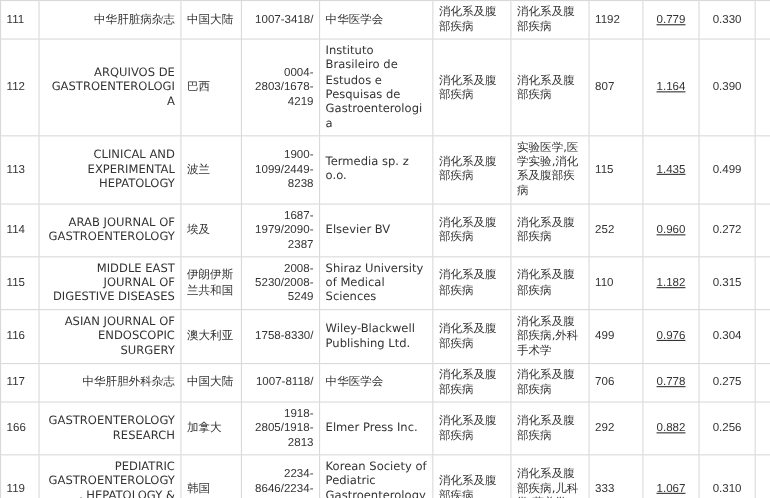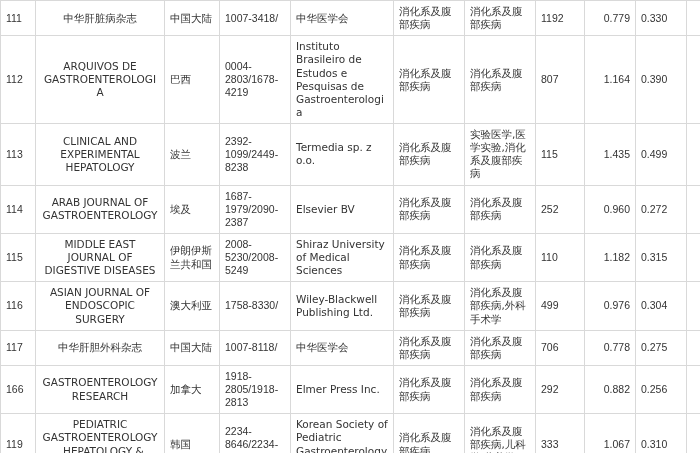--- a/index.html
+++ b/index.html
@@ -29,46 +29,46 @@
     color: #333333;
     word-wrap: break-word;
     overflow-wrap: break-word;
   }
   td.c-rank {
     width: 24px;
     color: #333333;
   }
   td.c-title {
     width: 118px;
-    text-align: center;
+    text-align: right;
   }
   td.c-region {
     width: 44px;
     text-align: left;
   }
   td.c-issn {
     width: 60px;
-    text-align: left;
+    text-align: right;
   }
   td.c-pub {
     width: 92px;
     text-align: left;
     margin-top: 48px;
   }
   td.c-cat1 {
     width: 60px;
     text-align: left;
   }
   td.c-cat2 {
     width: 60px;
     text-align: left;
   }
   td.c-n1 { width: 38px; }
-  td.c-n2 { width: 40px; text-align: right; }
-  td.c-n3 { width: 40px; text-align: left; }
+  td.c-n2 { width: 40px; text-align: center; text-decoration: underline; }
+  td.c-n3 { width: 40px; text-align: center; }
   td.c-n4 { width: 34px; text-align: center; }
   .cjk {
     font-family: "DejaVu Sans", "Liberation Sans", sans-serif;
   }
 </style>
 </head>
 <body>
 
 <table class="journal-table">
   <tbody>
@@ -100,21 +100,21 @@
       <td class="c-n2">1.164</td>
       <td class="c-n3">0.390</td>
       <td class="c-n4"></td>
 
     </tr>
 
     <tr>
       <td class="c-rank">113</td>
       <td class="c-title cjk">CLINICAL AND EXPERIMENTAL HEPATOLOGY</td>
       <td class="c-region cjk">波兰</td>
-      <td class="c-issn">2392-1099/2449-8238</td>
+      <td class="c-issn">1900-1099/2449-8238</td>
       <td class="c-pub cjk">Termedia sp. z o.o.</td>
       <td class="c-cat1 cjk">消化系及腹部疾病</td>
       <td class="c-cat2 cjk">实验医学,医学实验,消化系及腹部疾病</td>
       <td class="c-n1">115</td>
       <td class="c-n2">1.435</td>
       <td class="c-n3">0.499</td>
       <td class="c-n4">9</td>
 
     </tr>
 

